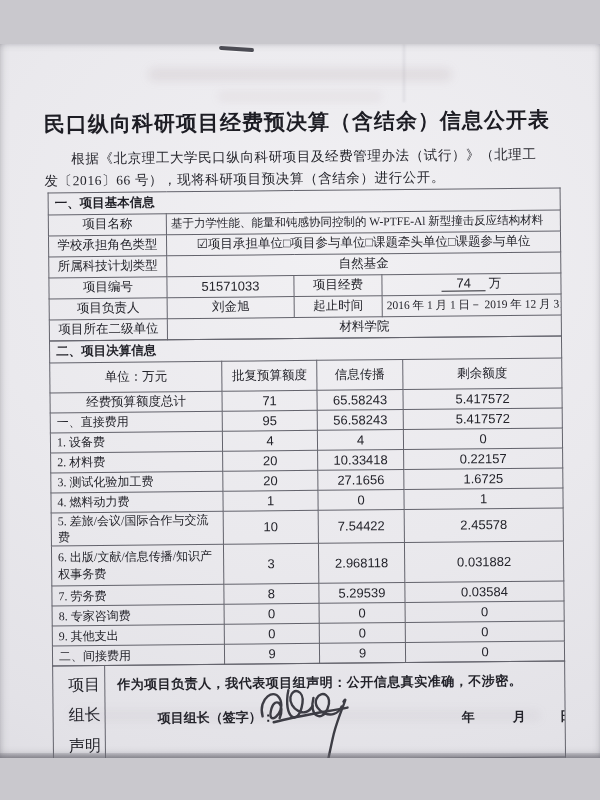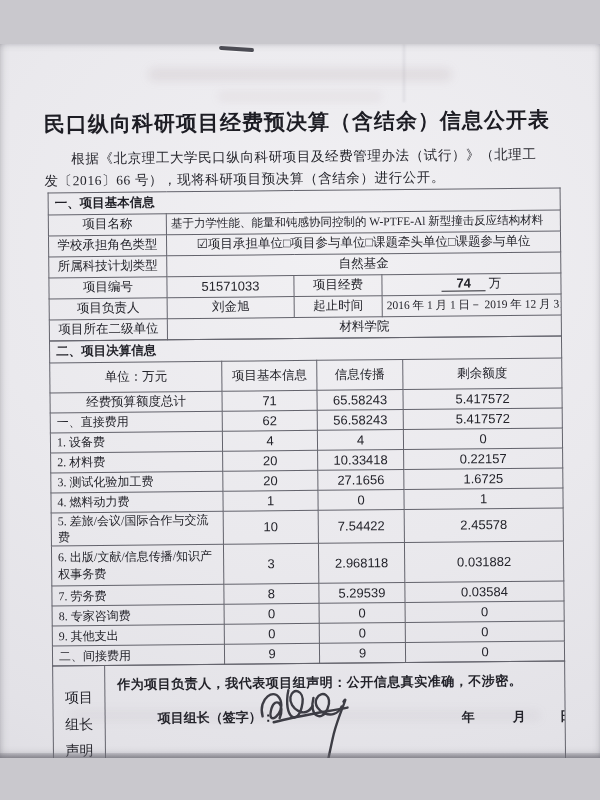--- a/index.html
+++ b/index.html
@@ -31,31 +31,31 @@
 
   table.tbl{border-collapse:collapse;table-layout:fixed;width:512px;margin-left:50px;font-size:12.5px;color:#24242b;}
   table.settle,table.decl{margin-top:-1px;}
   .tbl td{border:1px solid #63636c;padding:0 4px;overflow:hidden;}
   tr.sec td{font-family:"Liberation Sans","DejaVu Sans",sans-serif;font-weight:700;font-size:12.5px;padding-left:6px;height:21px;color:#1f1f26;}
   .c{text-align:center;}
   .num{font-family:"Liberation Sans","DejaVu Sans",sans-serif;font-size:13px;}
   .tight{font-size:11.5px;white-space:nowrap;letter-spacing:0;}
   .basic tr{height:21px;}
   .basic .lbl{text-align:center;}
-  .u{display:inline-block;min-width:44px;text-align:center;border-bottom:1px solid #2a2a31;font-weight:bold;}
+  .u{display:inline-block;min-width:44px;text-align:center;border-bottom:1px solid #2a2a31;}
 
   .settle tr.head{height:30px;}
   .settle tr.r{height:20px;}
   .settle tr.r5{height:25px;}
   .settle tr.r6{height:40px;}
   .settle td.lab{padding-left:6px;font-size:12px;line-height:1.35;}
   .settle td.labc{text-align:center;font-size:12.5px;}
 
   .decl td{vertical-align:top;}
-  .decl .dlabel{width:52px;text-align:center;padding-top:19px;line-height:1.9;font-size:14px;}
+  .decl .dlabel{width:52px;text-align:right;padding-top:4px;line-height:1.9;font-size:16px;}
   .decl .dbody{position:relative;height:85px;}
   .stmt{padding:10px 6px 0 8px;font-size:13px;font-weight:600;letter-spacing:.5px;color:#222229;}
   .signline{position:relative;margin-top:16px;height:24px;font-size:13px;font-weight:600;}
   .signlabel{margin-left:48px;}
   .dt{position:absolute;top:2px;}
   .dt.y{left:352px;} .dt.m{left:403px;} .dt.d{left:450px;}
   .signature{position:absolute;left:150px;top:14px;width:118px;height:132px;z-index:5;pointer-events:none;}
   .note{margin:8px 0 0 58px;font-size:12.5px;font-weight:600;letter-spacing:.5px;color:#26262d;}
 </style>
 </head>
@@ -120,33 +120,33 @@
           <col style="width:95px">
           <col style="width:86px">
           <col style="width:159px">
         </colgroup>
       <tbody>
           <tr class="sec">
         <td colspan="4">二、项目决算信息</td>
       </tr>
       <tr class="head">
         <td class="c">单位：万元</td>
-        <td class="c">项目基本信息</td>
+        <td class="c">批复预算额度</td>
         <td class="c">信息传播</td>
         <td class="c">剩余额度</td>
       </tr>
       <tr class="r">
         <td class="labc">经费预算额度总计</td>
         <td class="c num">71</td>
         <td class="c num">65.58243</td>
         <td class="c num">5.417572</td>
       </tr>
       <tr class="r">
         <td class="lab">一、直接费用</td>
-        <td class="c num">62</td>
+        <td class="c num">95</td>
         <td class="c num">56.58243</td>
         <td class="c num">5.417572</td>
       </tr>
       <tr class="r">
         <td class="lab">1. 设备费</td>
         <td class="c num">4</td>
         <td class="c num">4</td>
         <td class="c num">0</td>
       </tr>
       <tr class="r">

